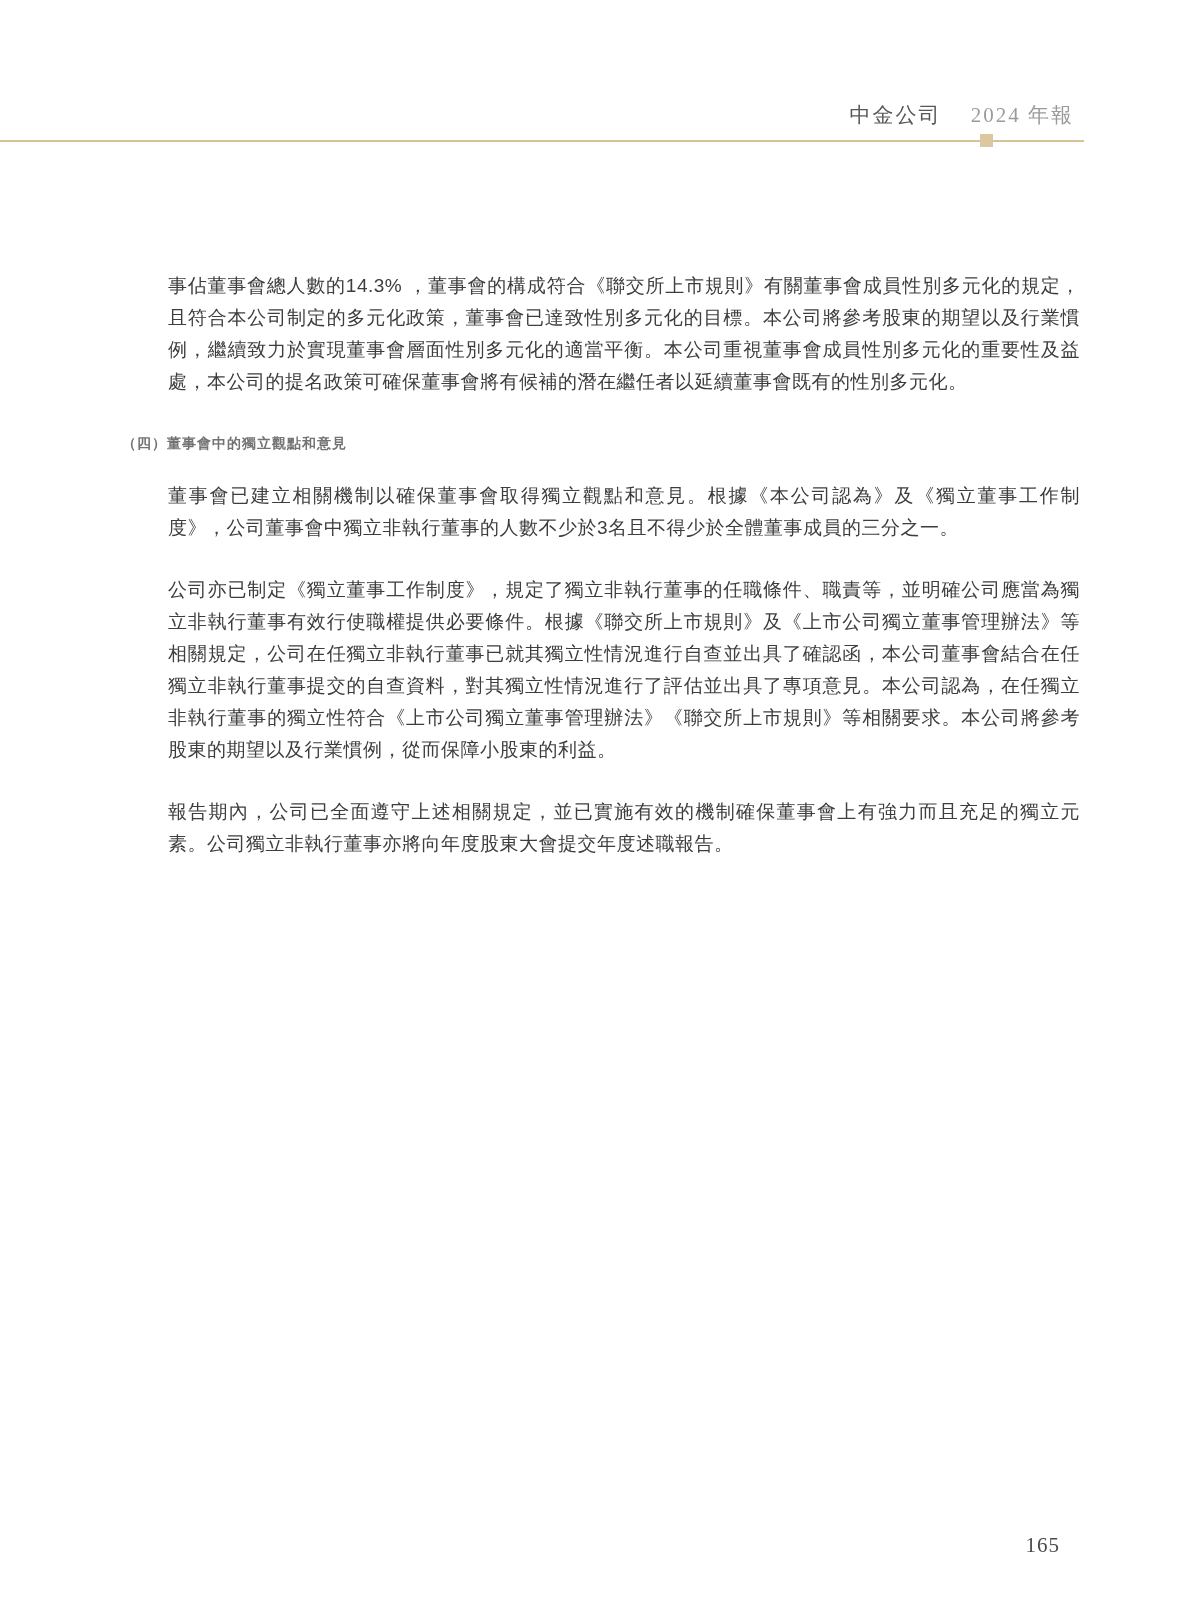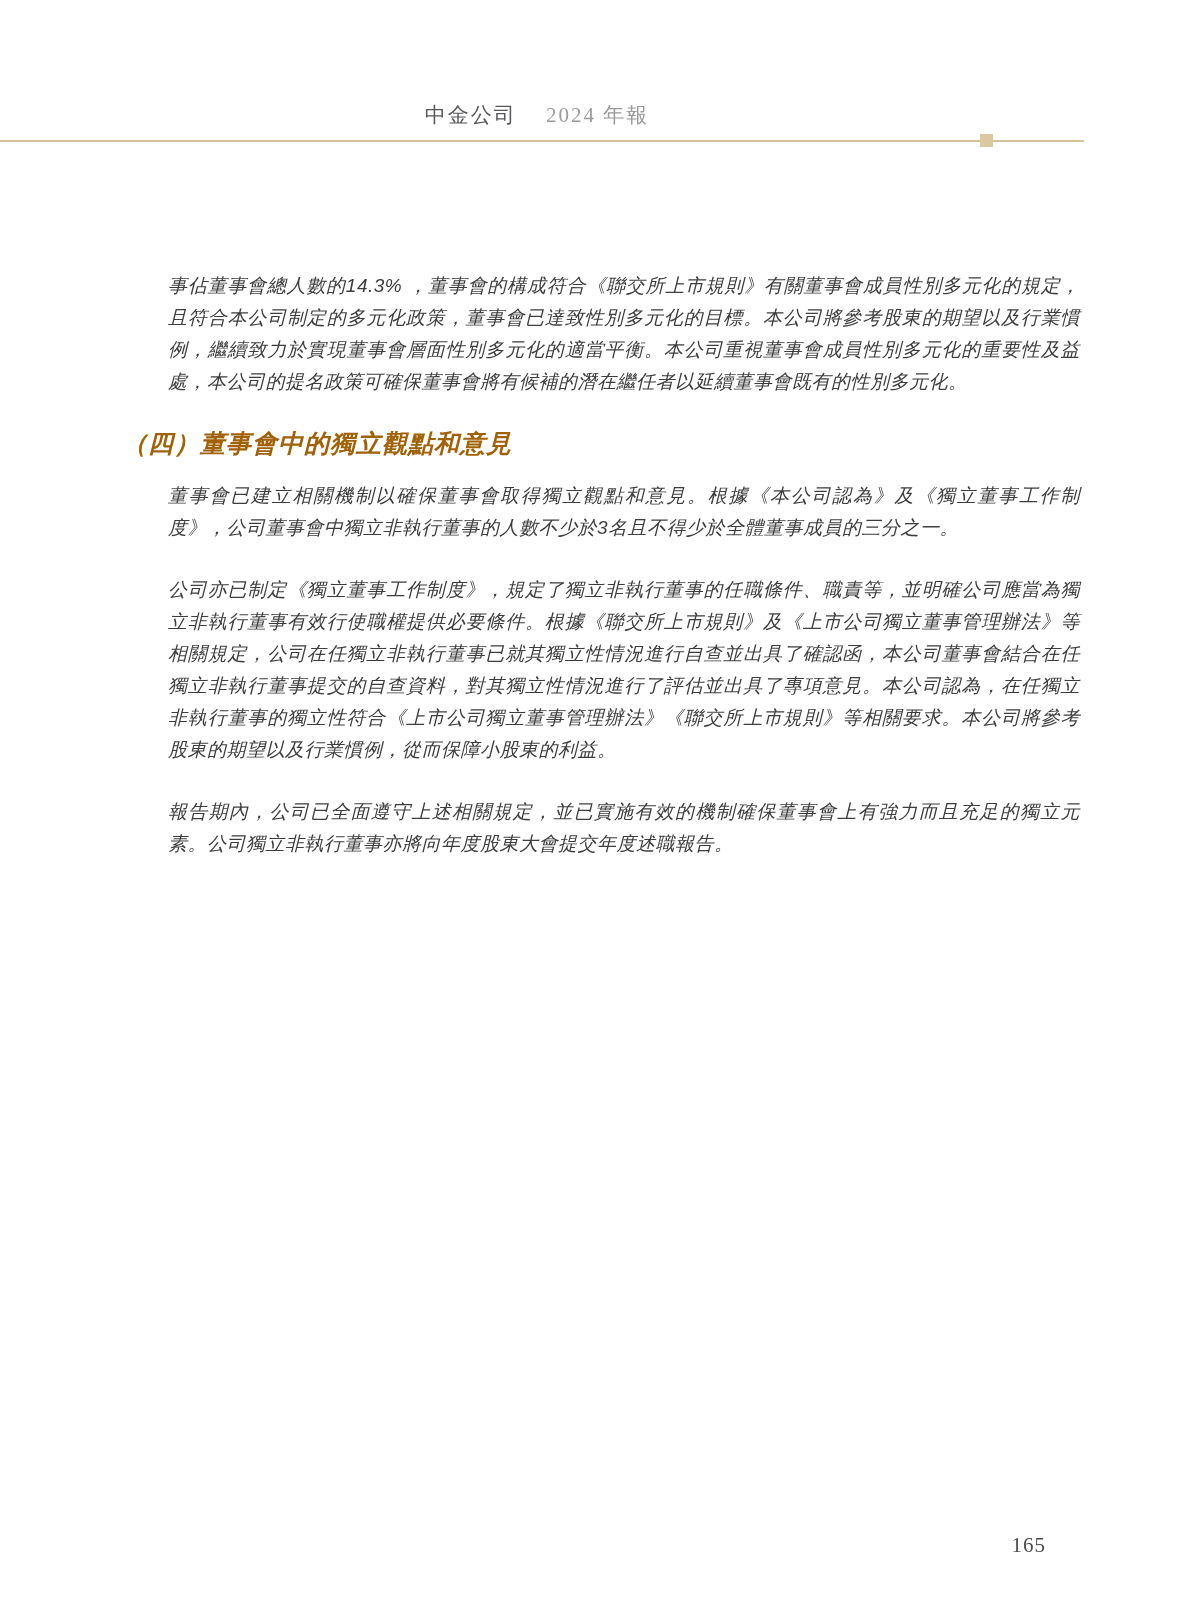--- a/index.html
+++ b/index.html
@@ -14,21 +14,21 @@
     background: #ffffff;
     overflow: hidden;
     font-family: "Liberation Sans", sans-serif;
   }
   
   .header-text {
     position: absolute;
     top: 101px;
     left: 0;
     width: 1074px;
-    text-align: center;
+    text-align: right;
     font-family: "Liberation Serif", serif;
     font-size: 21px;
     letter-spacing: 2px;
     white-space: nowrap;
   }
   .company-name { color: #57575a; }
   .report-title { color: #9b9b9b; margin-left: 22px; }
   .header-rule {
     position: absolute;
     top: 140px;
@@ -48,46 +48,46 @@
   
   .content {
     position: absolute;
     top: 270px;
     left: 168px;
     width: 912px;
     color: #3d3d3d;
     font-size: 19px;
     line-height: 32px;
     letter-spacing: 0.5px;
-    font-style: italic;
   }
   .para {
     margin: 0 0 30px 0;
     text-align: justify;
     text-justify: inter-ideograph;
   }
   .section-heading {
     margin: 22px 0 22px -46px;
-    font-size: 25px;
+    font-size: 14px;
     line-height: 30px;
     font-weight: bold;
-    color: #a16207;
+    color: #737373;
     letter-spacing: 1px;
   }
   
   .page-number {
     position: absolute;
     top: 1533px;
     left: 0;
     width: 1046px;
     text-align: right;
     font-family: "Liberation Serif", serif;
     font-size: 21px;
     color: #4a4a4a;
     letter-spacing: 1px;
+    padding-left: 14px;
   }
 </style>
 </head>
 <body>
 
 <div class="page">
 
   <div class="header-text">
     <span class="company-name">中金公司</span>
     <span class="report-title">2024 年報</span>

